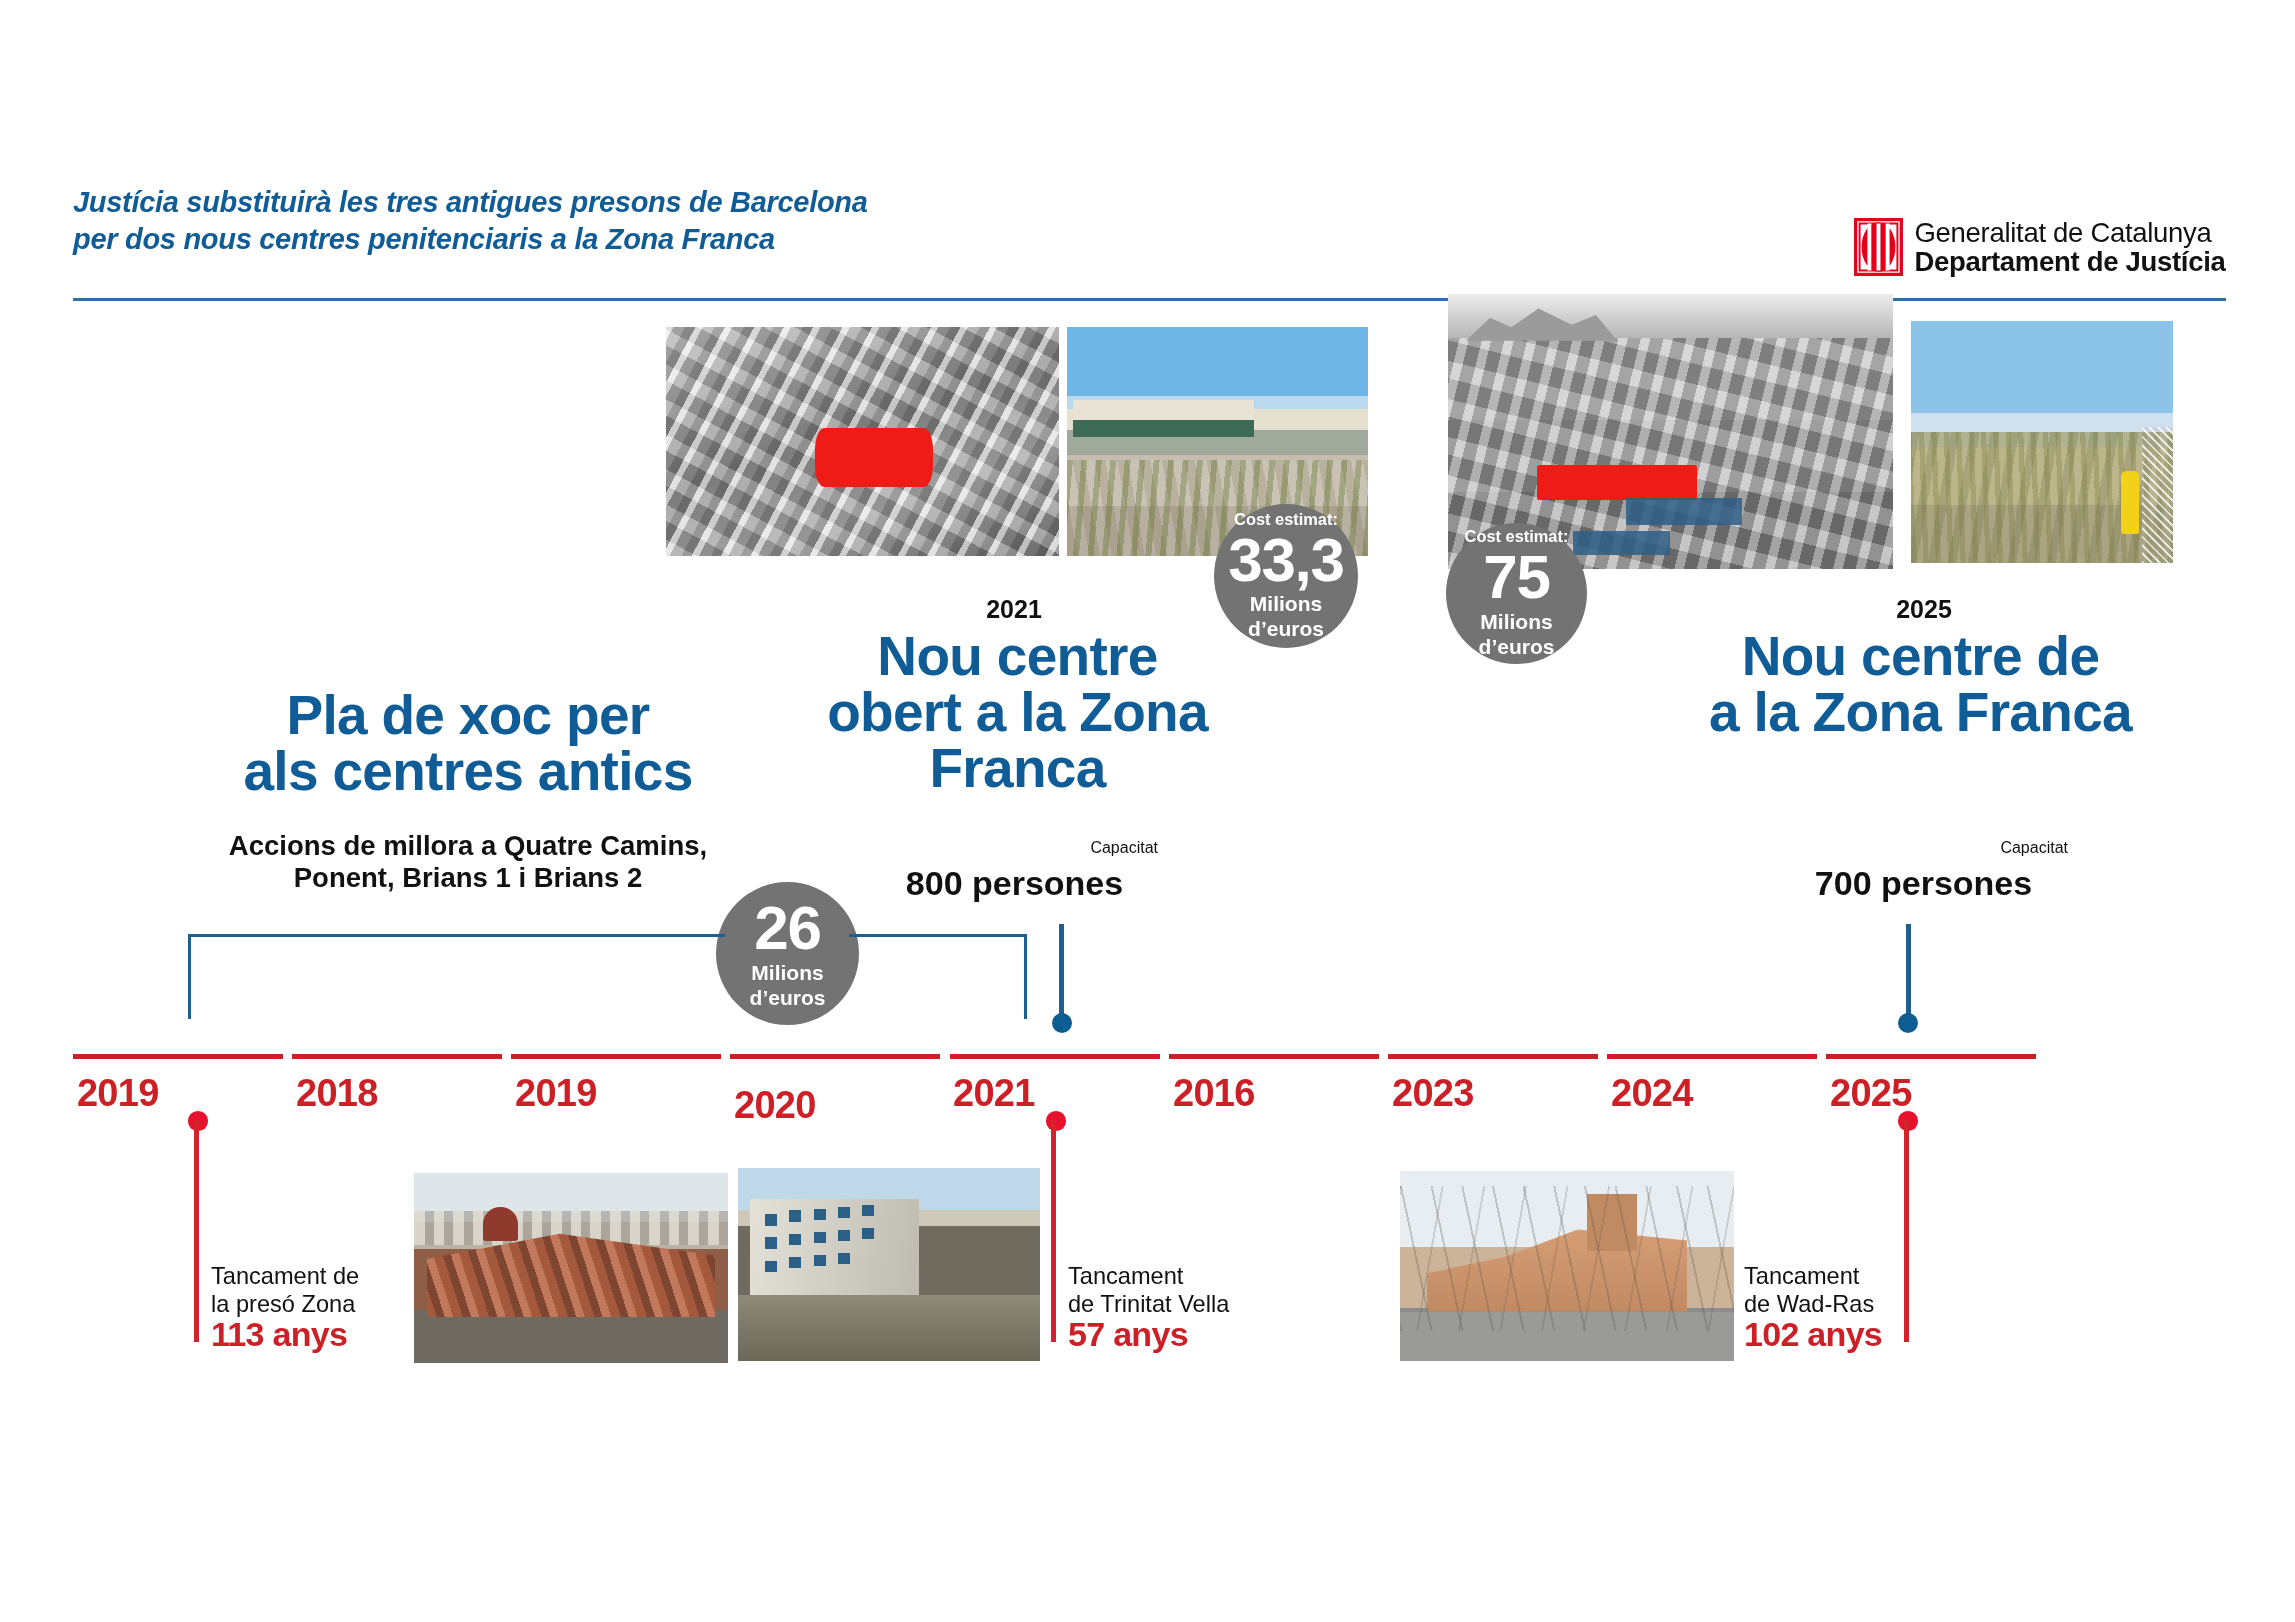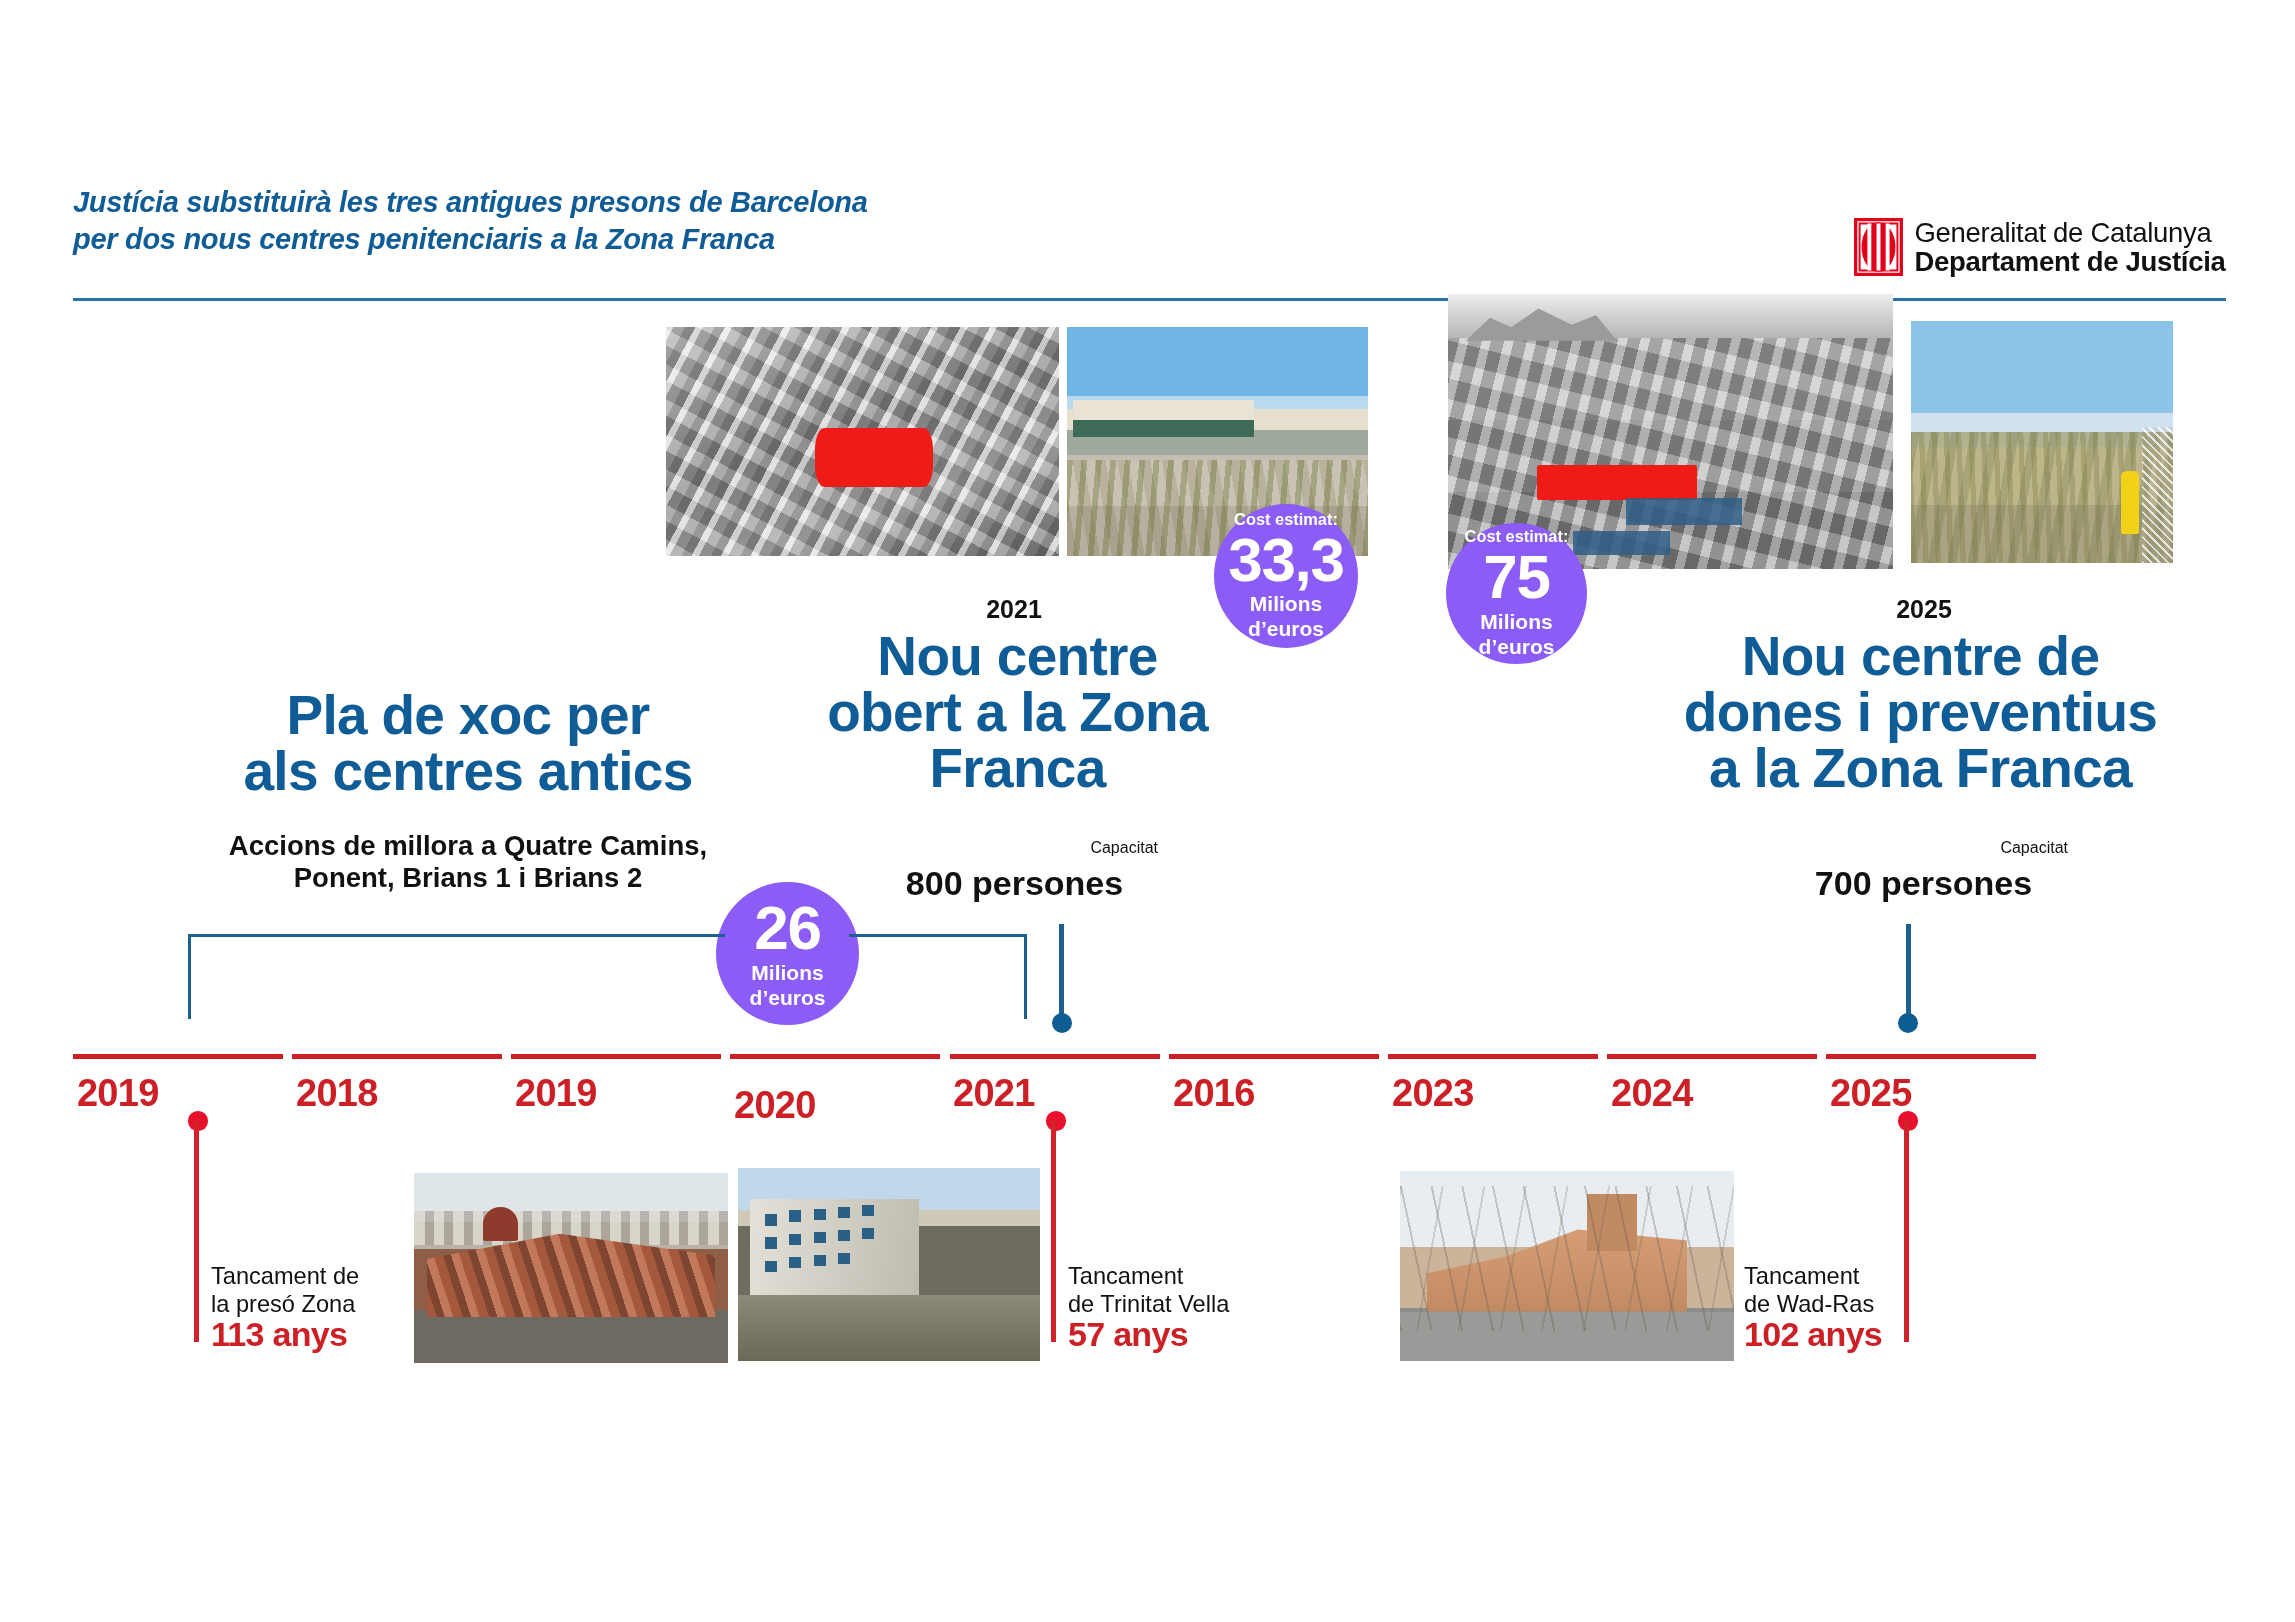--- a/index.html
+++ b/index.html
@@ -152,21 +152,21 @@
   .wadras .trees {
     position:absolute; left:0; top:8%; width:100%; height:76%;
     background:
       repeating-linear-gradient(78deg, rgba(95,85,75,.28) 0 2px, rgba(255,255,255,0) 2px 30px),
       repeating-linear-gradient(100deg, rgba(95,85,75,.2) 0 2px, rgba(255,255,255,0) 2px 41px);
   }
 
   
   .badge {
     border-radius:50%;
-    background:#8b5cf6;
+    background:#737373;
     color:#fff;
     display:flex; flex-direction:column; align-items:center; justify-content:center;
     text-align:center;
     line-height:1.0;
   }
   .badge .b-lab { font-size:16.4px; font-weight:bold; margin-bottom:1.3px; }
   .badge .b-num { font-size:62px; font-weight:bold; letter-spacing:-1.3px; }
   .badge .b-unit { font-size:21px; font-weight:bold; line-height:1.08; margin-top:2.6px; }
 
   
@@ -299,21 +299,20 @@
     <div>Nou centre</div>
     <div>obert a la Zona</div>
     <div>Franca</div>
   </div>
   <div class="abs cap-lab" style="left:870px; top:839px; width:288px;">Capacitat</div>
   <div class="abs cap-val" style="left:851px; top:864px; width:327px;">800 persones</div>
 
   <div class="abs col-year" style="left:1780px; top:595px; width:288px;">2025</div>
   <div class="abs col-head" style="left:1590px; top:628px; width:661px;">
     <div>Nou centre de</div>
-    <div>dones i preventius</div>
     <div>a la Zona Franca</div>
   </div>
   <div class="abs cap-lab" style="left:1780px; top:839px; width:288px;">Capacitat</div>
   <div class="abs cap-val" style="left:1760px; top:864px; width:327px;">700 persones</div>
 
   <div class="abs blue" style="left:188px; top:934px; width:537px; height:3.3px;"></div>
   <div class="abs blue" style="left:849px; top:934px; width:178px; height:3.3px;"></div>
   <div class="abs blue" style="left:188px; top:934px; width:3.3px; height:85px;"></div>
   <div class="abs blue" style="left:1024px; top:934px; width:3.3px; height:85px;"></div>
 

